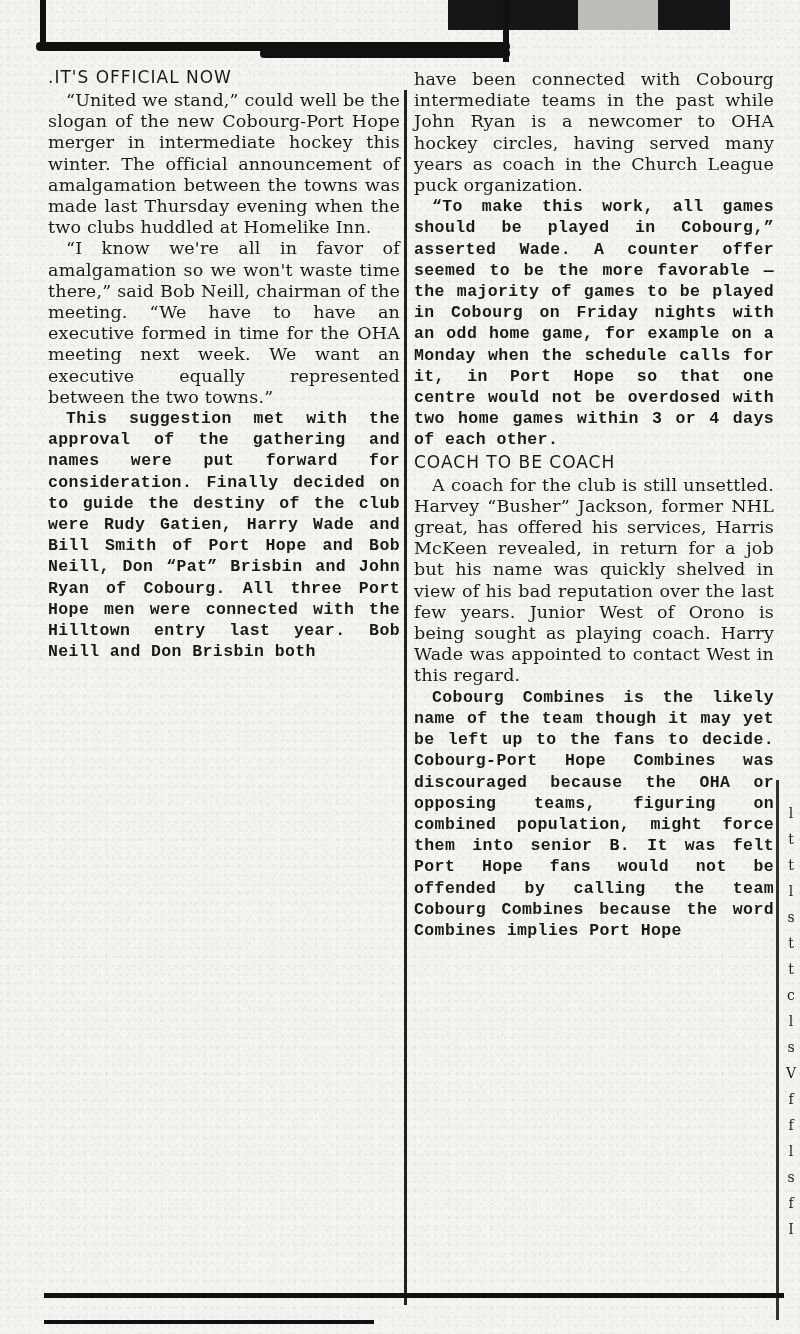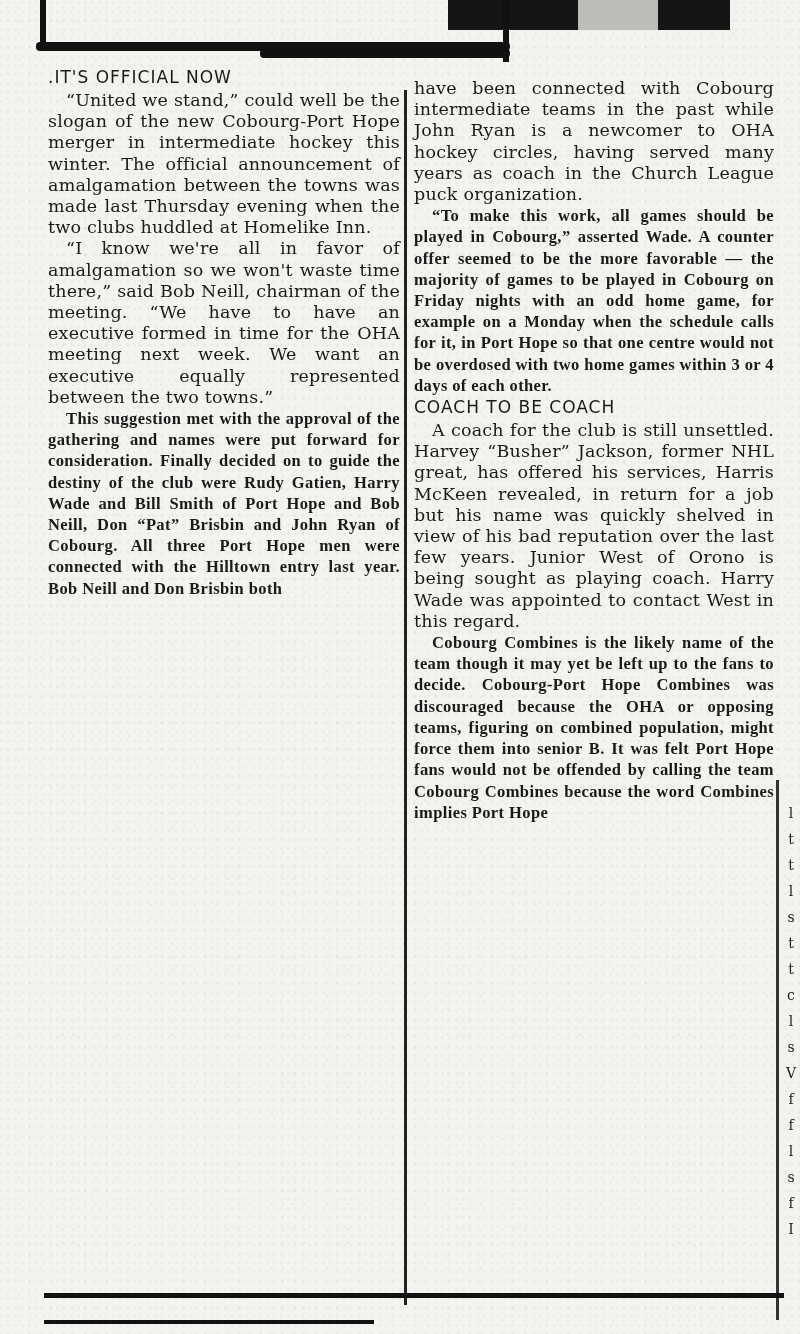--- a/index.html
+++ b/index.html
@@ -103,36 +103,36 @@
     }
     .column {
       position: absolute;
       top: 66px;
       font-size: 17.5px;
       line-height: 21.2px;
       text-align: justify;
       letter-spacing: 0.2px;
     }
     .col-left { left: 48px; width: 352px; }
-    .col-right { left: 414px; width: 360px; top: 78px; }
+    .col-right { left: 414px; width: 360px; top: 69px; }
     .headline {
       font-family: "DejaVu Sans", "Liberation Sans", sans-serif;
       font-weight: normal;
       font-size: 17px;
       letter-spacing: 1px;
       margin: 0 0 2px 0;
       line-height: 22px;
     }
     .para {
       margin: 0;
       text-indent: 18px;
       hyphens: manual;
     }
     .para.bold {
-      font-family: Liberation Serif, serif;
+      font-family: Liberation Mono, monospace;
       font-weight: bold;
       font-size: 16.5px;
       letter-spacing: 0.4px;
     }
     .para.noindent { text-indent: 0; }
     .margin-strip {
       position: absolute;
       left: 784px;
       top: 800px;
       width: 14px;

